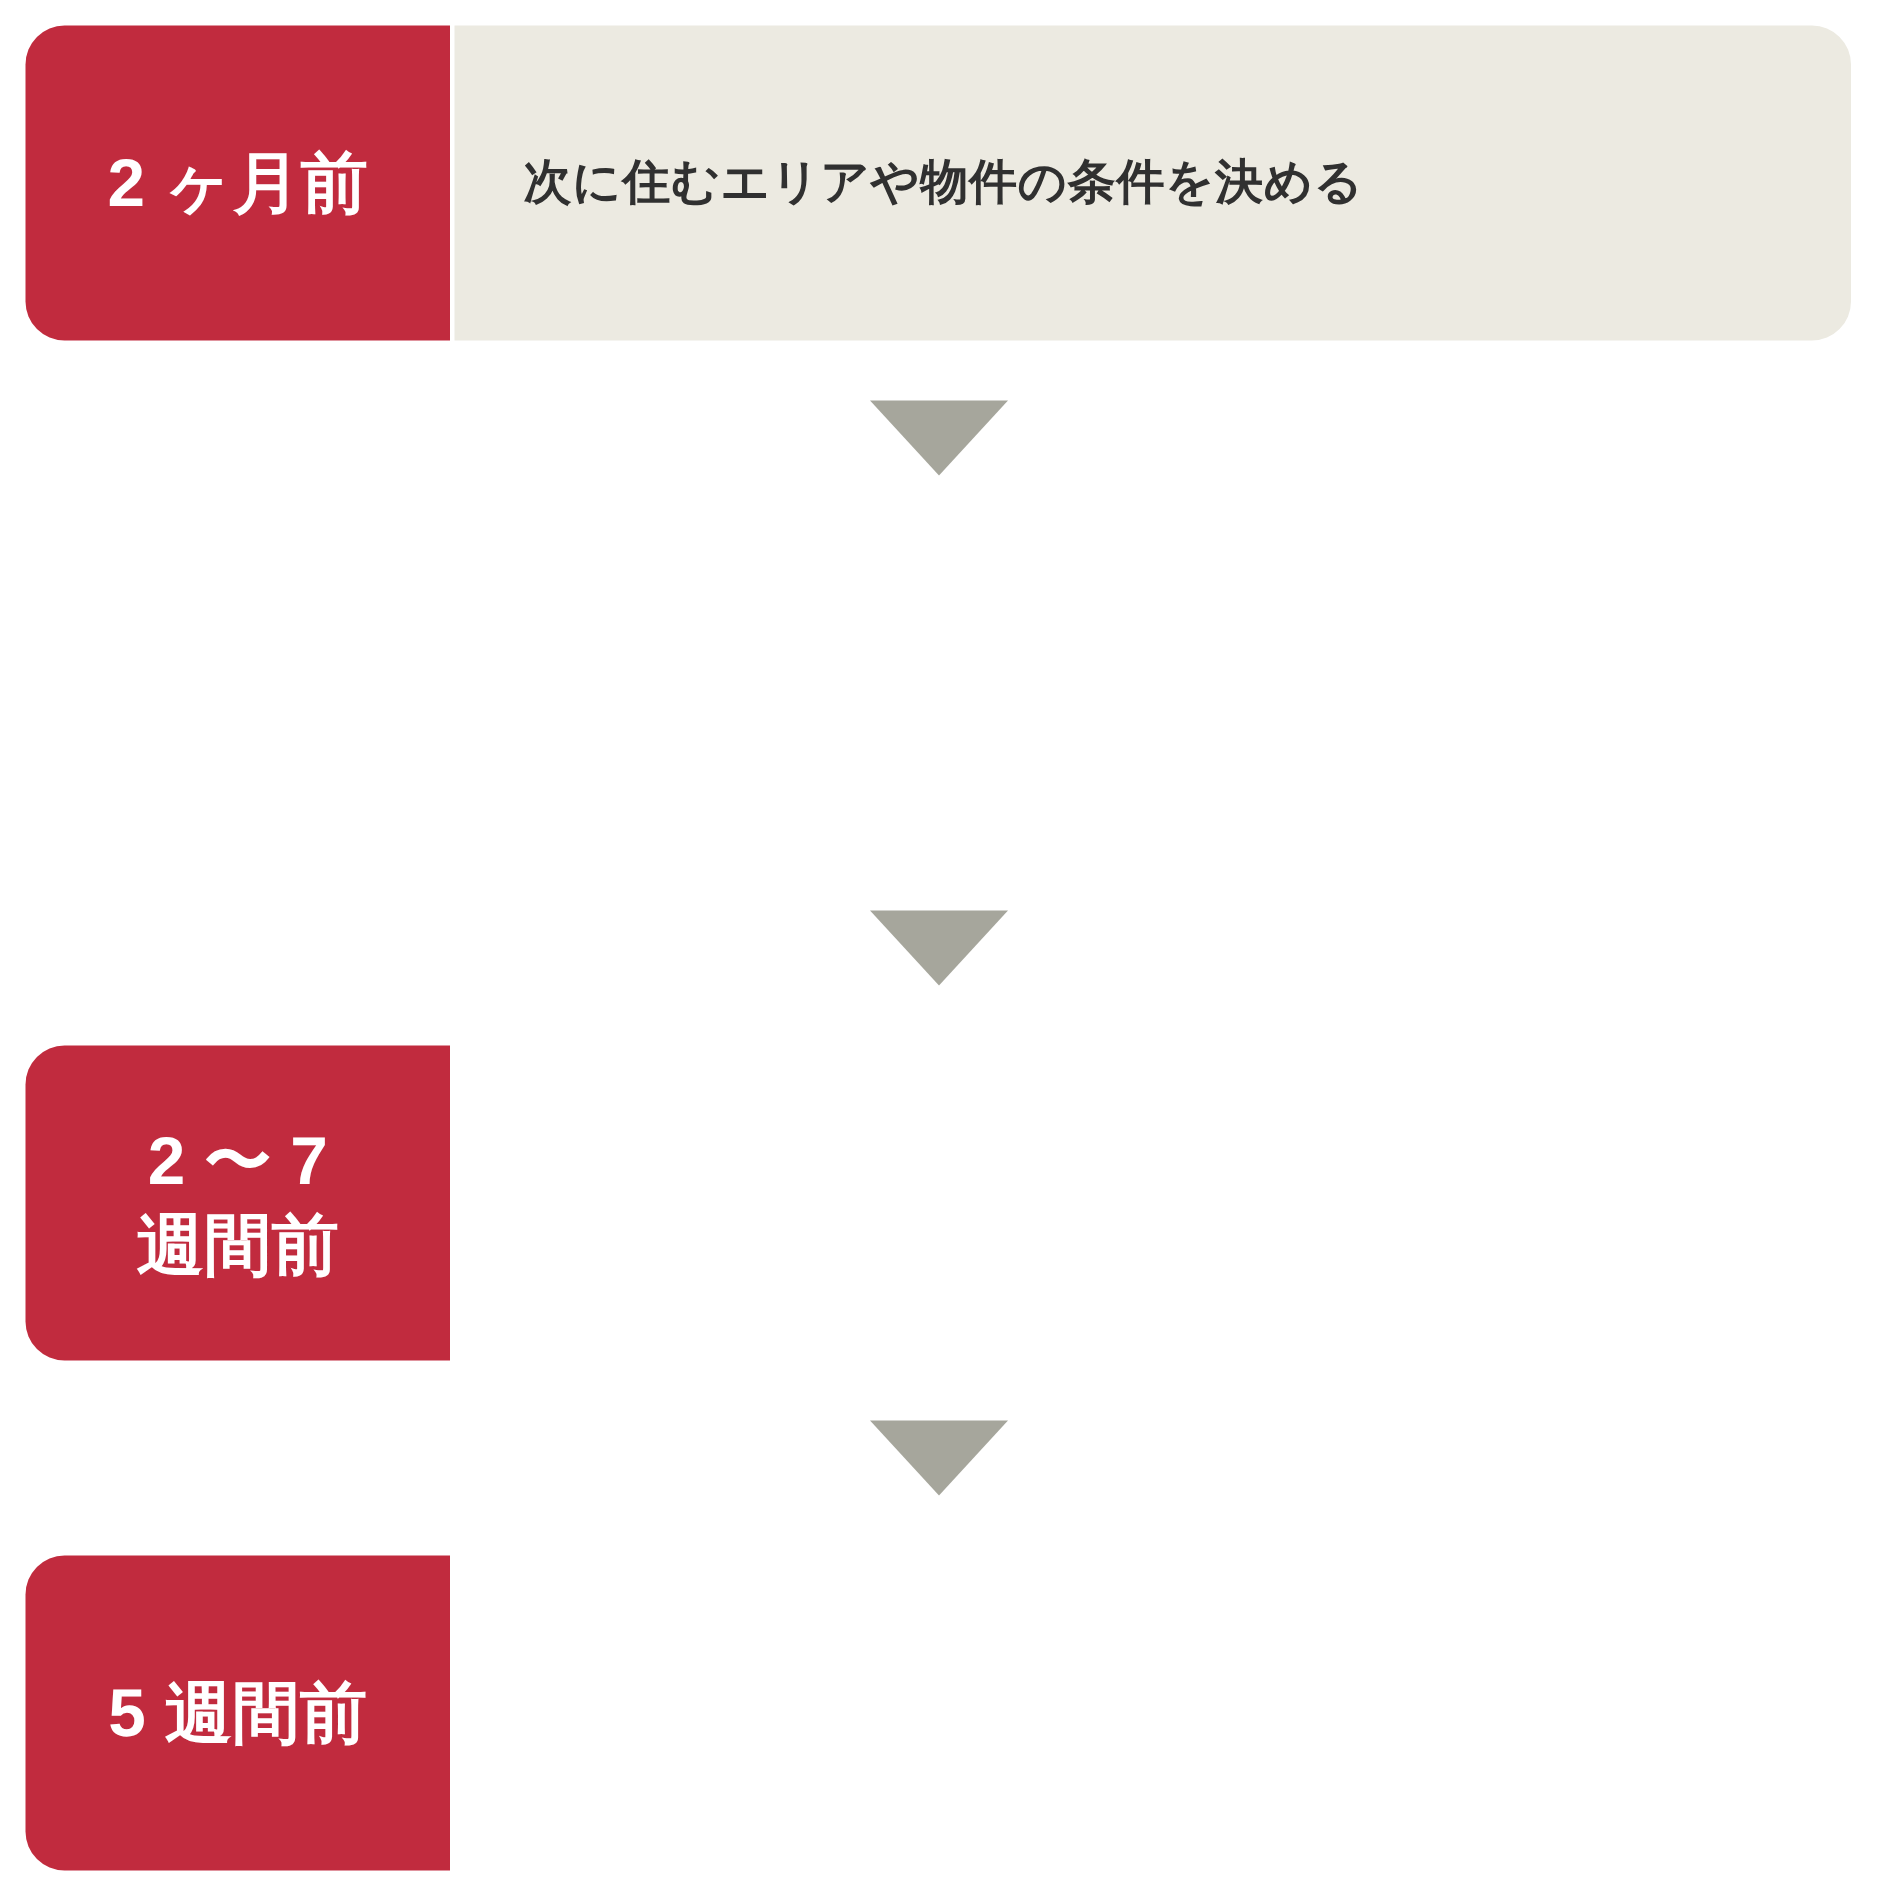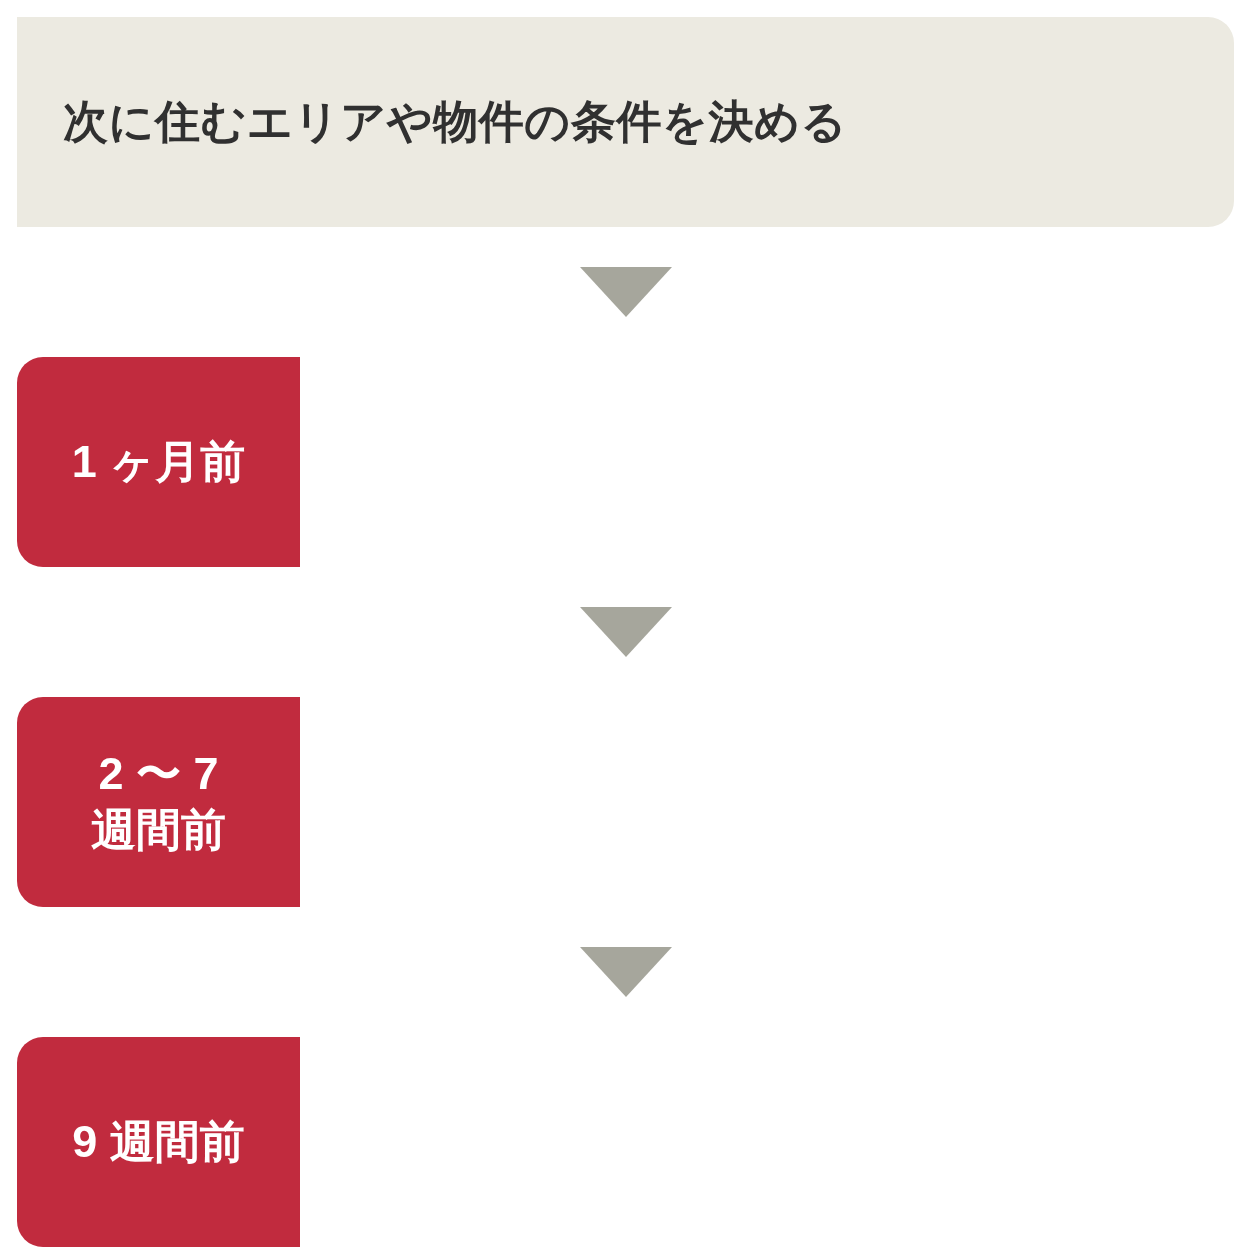--- a/index.html
+++ b/index.html
@@ -43,21 +43,21 @@
     justify-content: center;
     text-align: center;
     white-space: pre-line;
     line-height: 1.25;
   }
   .desc {
     flex: 1 1 auto;
     background: var(--desc-bg);
     border-radius: 0 26px 26px 0;
     color: var(--desc-text);
-    font-size: 45px;
+    font-size: 32px;
     font-weight: bold;
     display: flex;
     align-items: center;
     padding-left: 46px;
     letter-spacing: 0.5px;
   }
   .arrow-wrap {
     height: 130px;
     display: flex;
     align-items: center;
@@ -70,41 +70,41 @@
     border-right: 46px solid transparent;
     border-top: 50px solid var(--arrow-color);
   }
 </style>
 </head>
 <body>
 
 <div class="flow">
 
   <div class="row">
+    <div class="label">2 ヶ月前</div>
     <div class="desc">次に住むエリアや物件の条件を決める</div>
   </div>
 
   <div class="arrow-wrap">
     <div class="arrow"></div>
   </div>
 
   <div class="row">
-    <div class="label">1 ヶ月前</div>
   </div>
 
   <div class="arrow-wrap">
     <div class="arrow"></div>
   </div>
 
   <div class="row">
     <div class="label">2 〜 7
 週間前</div>
   </div>
 
   <div class="arrow-wrap">
     <div class="arrow"></div>
   </div>
 
   <div class="row">
-    <div class="label">9 週間前</div>
+    <div class="label">5 週間前</div>
   </div>
 
 </div>
 
 </body></html>

